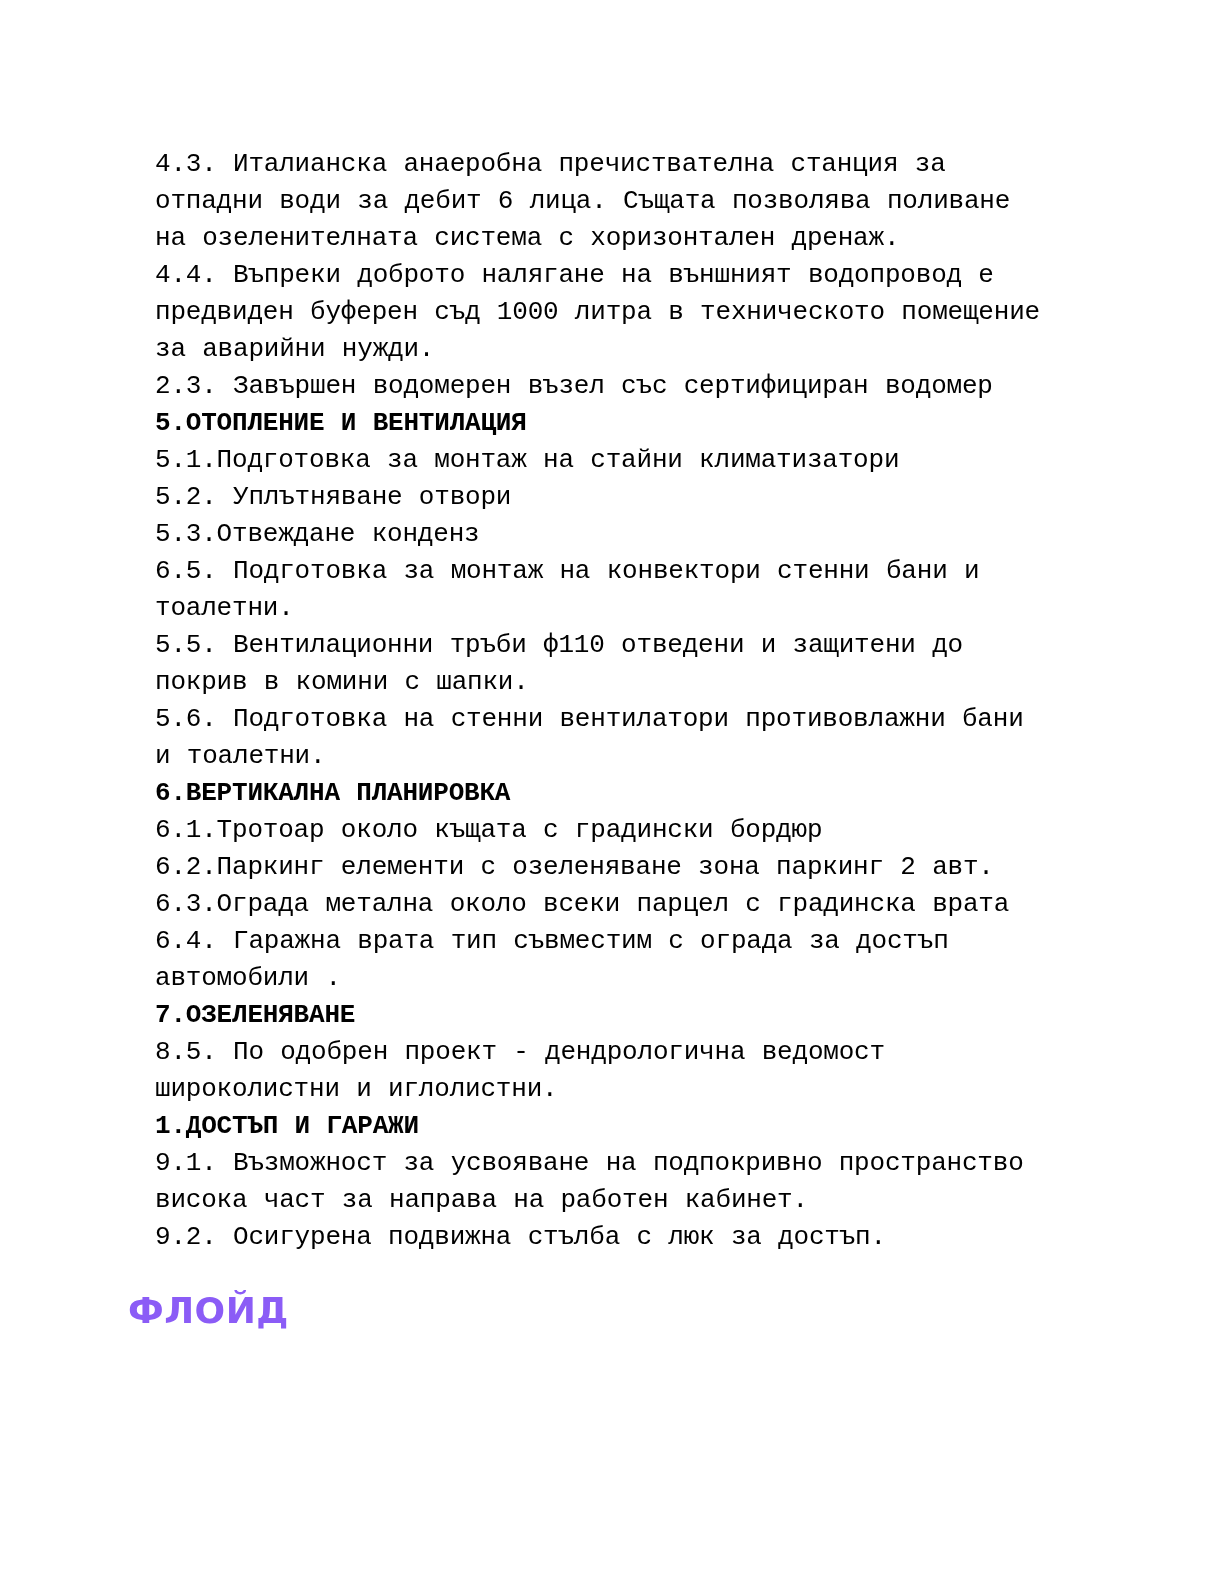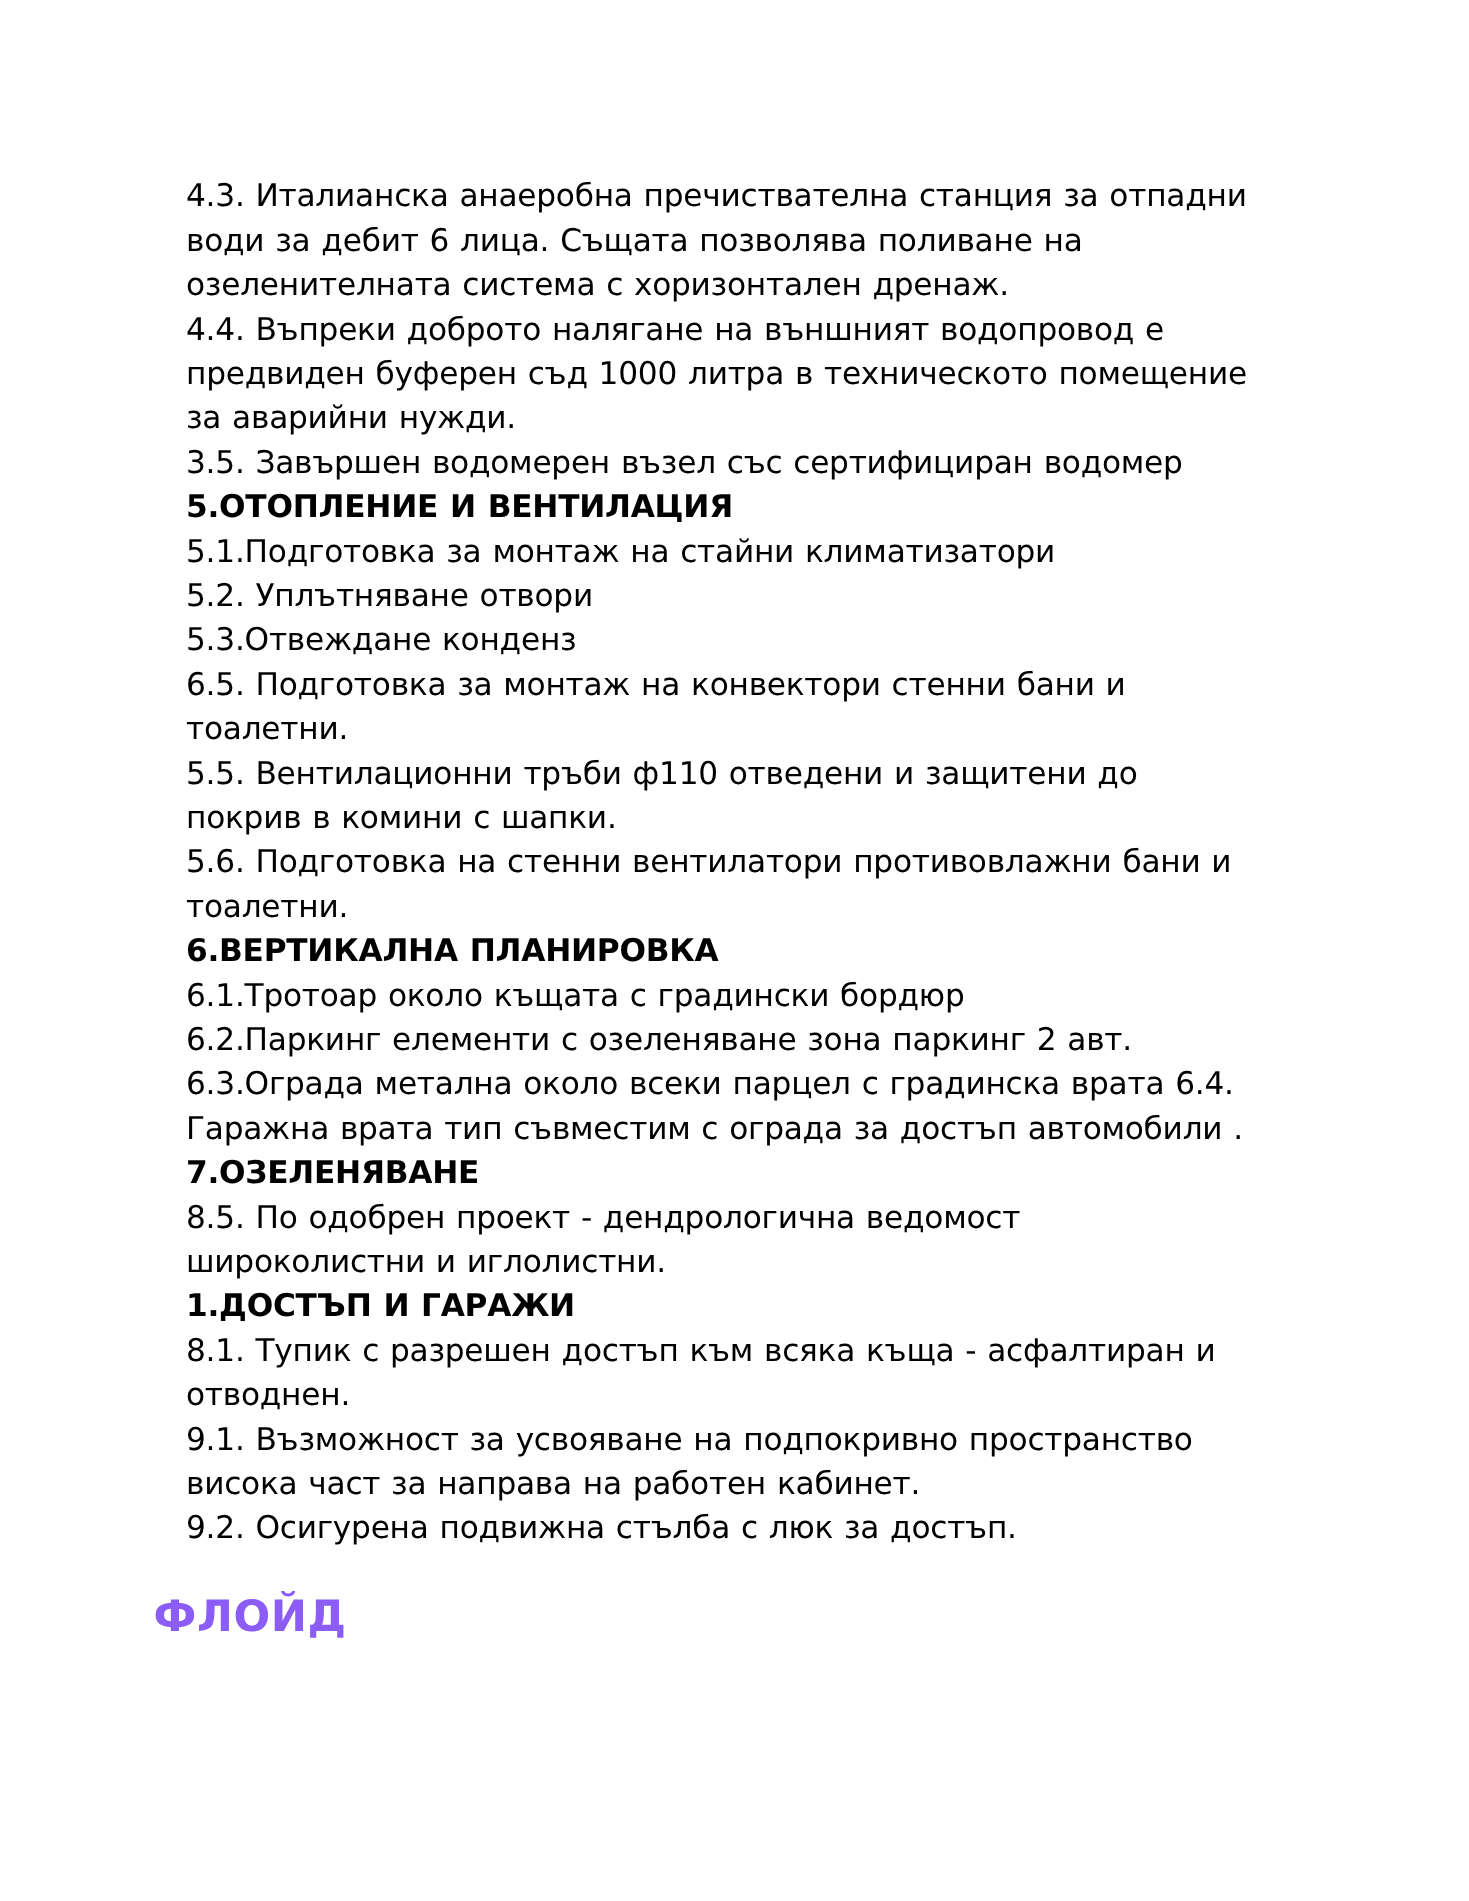--- a/index.html
+++ b/index.html
@@ -25,53 +25,53 @@
     top: 146px;
     left: 155px;
     width: 895px;
   }
   .content p {
     margin: 0;
     font-size: 26px;
     line-height: 37px;
     letter-spacing: -0.2px;
     word-spacing: 1px;
+    font-family: Liberation Mono, monospace;
   }
   .content p.heading {
     font-weight: bold;
   }
   .logo {
     position: relative;
     margin: 34px 0 0 -27px; 
     font-size: 36px;
     font-weight: bold;
     letter-spacing: 0.5px;
     color: #8b5cf6;
   }
 </style>
 </head>
 <body>
 
 <div class="page">
   <div class="content">
     <p class="body">4.3. Италианска анаеробна пречиствателна станция за отпадни води за дебит 6 лица.  Същата позволява поливане на озеленителната система с хоризонтален дренаж.</p>
     <p class="body">4.4. Въпреки доброто налягане на външният водопровод е предвиден буферен съд 1000 литра в техническото помещение за аварийни нужди.</p>
-    <p class="body">3.5. Завършен водомерен възел със сертифициран водомер</p>
+    <p class="body">2.3. Завършен водомерен възел със сертифициран водомер</p>
     <p class="heading">5.ОТОПЛЕНИЕ И ВЕНТИЛАЦИЯ</p>
     <p class="body">5.1.Подготовка за монтаж на стайни климатизатори</p>
     <p class="body">5.2. Уплътняване отвори</p>
     <p class="body">5.3.Отвеждане конденз</p>
     <p class="body">6.5. Подготовка за монтаж на конвектори стенни бани и тоалетни.</p>
     <p class="body">5.5. Вентилационни тръби ф110 отведени и защитени до покрив в комини с шапки.</p>
     <p class="body">5.6. Подготовка на стенни вентилатори противовлажни бани и тоалетни.</p>
     <p class="heading">6.ВЕРТИКАЛНА ПЛАНИРОВКА</p>
     <p class="body">6.1.Тротоар около къщата с градински бордюр</p>
     <p class="body">6.2.Паркинг елементи с озеленяване зона паркинг 2 авт.</p>
     <p class="body">6.3.Ограда метална около всеки парцел с градинска врата 6.4. Гаражна врата тип съвместим с ограда  за достъп автомобили .</p>
     <p class="heading">7.ОЗЕЛЕНЯВАНЕ</p>
     <p class="body">8.5. По одобрен проект - дендрологична ведомост широколистни и иглолистни.</p>
     <p class="heading">1.ДОСТЪП И ГАРАЖИ</p>
-    <p class="body">8.1. Тупик с разрешен достъп към всяка къща - асфалтиран и отводнен.</p>
     <p class="body">9.1. Възможност за усвояване на подпокривно пространство висока част за направа на работен кабинет.</p>
     <p class="body">9.2. Осигурена подвижна стълба с люк за достъп.</p>
     <div class="logo">ФЛОЙД</div>
   </div>
 </div>
 
 </body></html>

